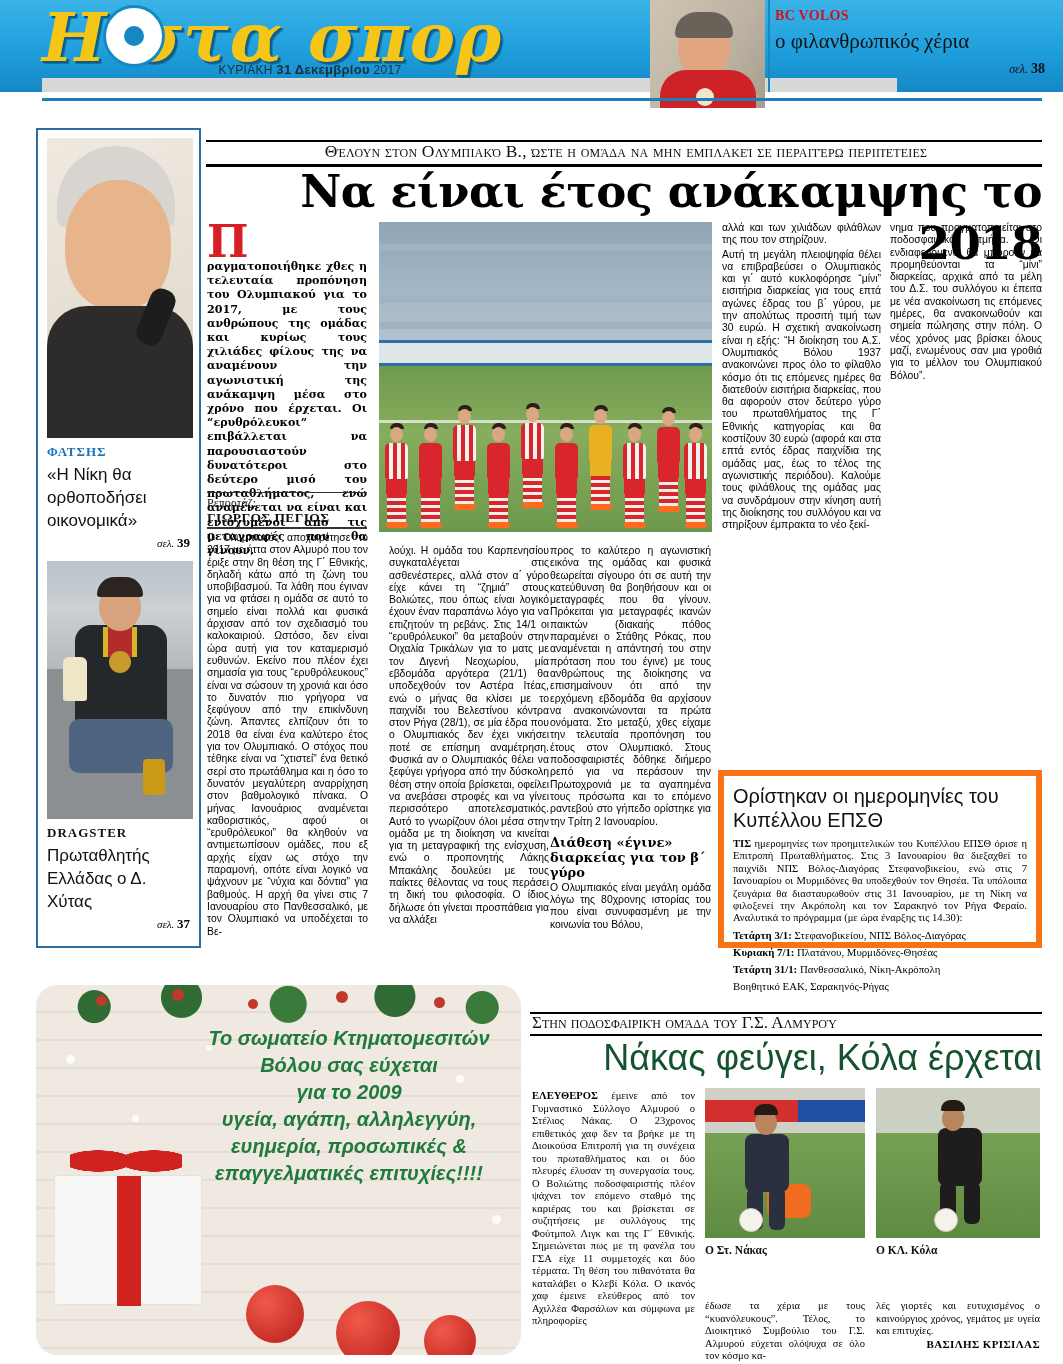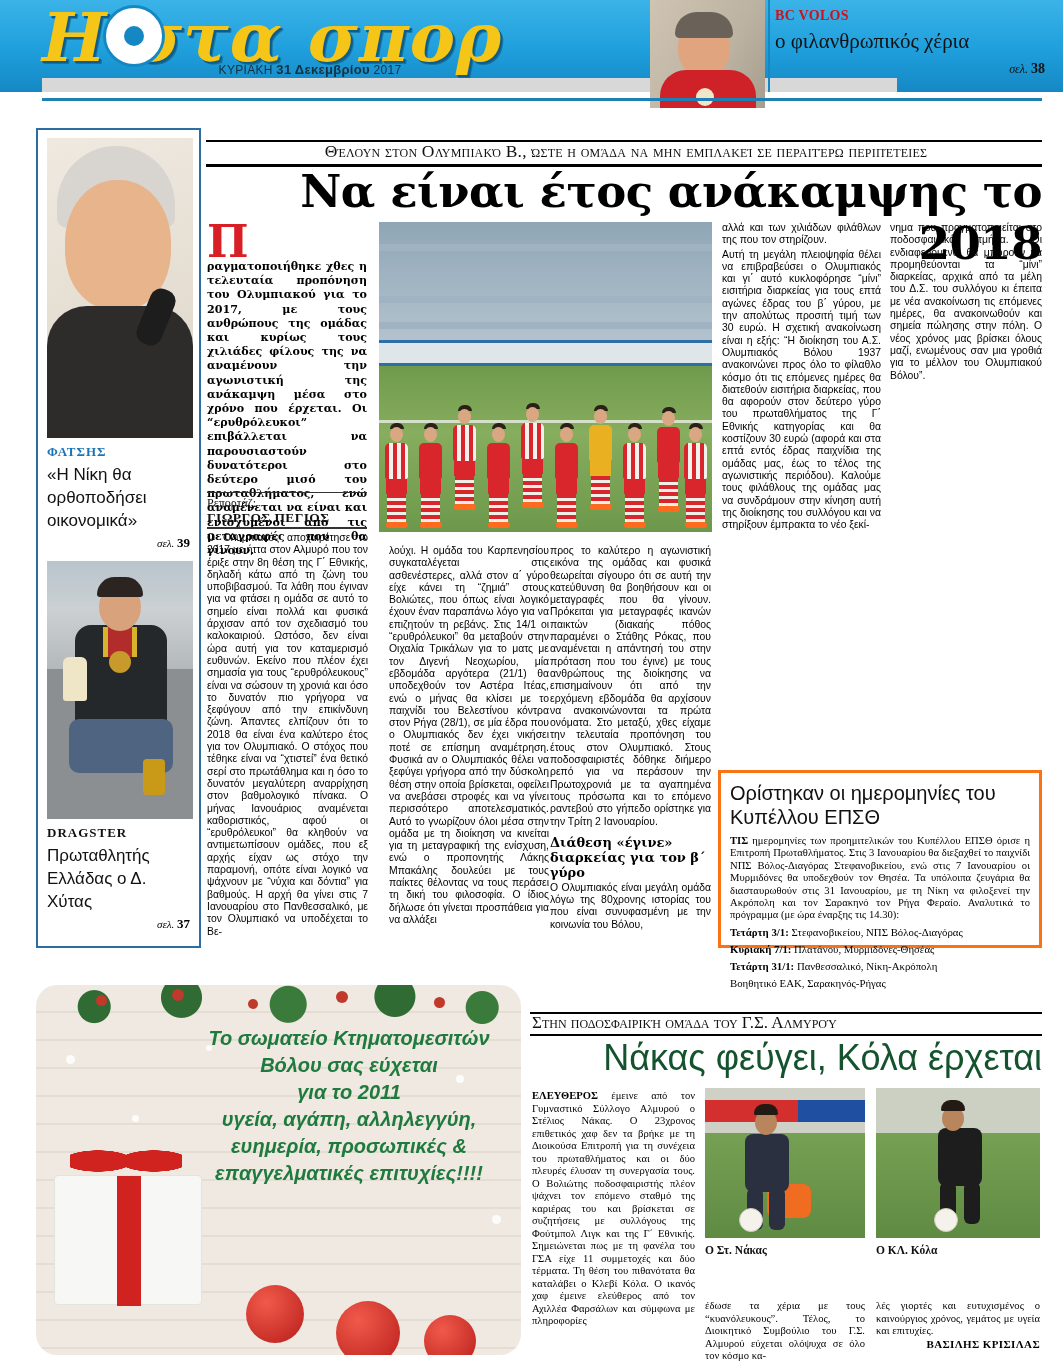--- a/index.html
+++ b/index.html
@@ -201,21 +201,21 @@
   .pl-body.gk{background:#e9b021;}
   .pl-shorts{width:21px;height:15px;background:#d9262c;margin:0 auto;}
   .pl-shorts.gk{background:#e9b021;}
   .pl-legs{width:19px;height:28px;margin:0 auto;
      background:repeating-linear-gradient(180deg,#d9262c 0 4px,#f2efe9 4px 7px);}
   .pl-boots{width:22px;height:6px;background:#ff6a1f;margin:0 auto;border-radius:3px;}
 
   
   .epso-box{
     position:absolute; left:718px; top:770px; width:324px; height:178px;
-    border:3px solid #f97316; padding:8px 9px 6px 9px; background:#fff;
+    border:6px solid #f97316; padding:8px 9px 6px 9px; background:#fff;
   }
   .epso-title{
     font-family:"Liberation Sans", sans-serif;
     font-size:20px; line-height:24px; color:#111;
   }
   .epso-body{
     font-family:"Liberation Serif", serif;
     font-size:10.6px; line-height:12.4px; text-align:justify; margin-top:6px; color:#000;
   }
   .epso-body b{font-weight:bold;}
@@ -550,21 +550,21 @@
   <div class="ad-snow" style="left:30px;top:70px;width:9px;height:9px"></div>
   <div class="ad-snow" style="left:96px;top:130px;width:7px;height:7px"></div>
   <div class="ad-snow" style="left:52px;top:200px;width:10px;height:10px"></div>
   <div class="ad-snow" style="left:420px;top:90px;width:8px;height:8px"></div>
   <div class="ad-snow" style="left:456px;top:230px;width:9px;height:9px"></div>
   <div class="ad-snow" style="left:230px;top:300px;width:8px;height:8px"></div>
   <div class="ad-snow" style="left:170px;top:60px;width:6px;height:6px"></div>
   <div class="ad-text">
     <div>Το σωματείο Κτηματομεσιτών</div>
     <div>Βόλου σας εύχεται</div>
-    <div>για το 2011</div>
+    <div>για το 2009</div>
     <div>υγεία, αγάπη, αλληλεγγύη,</div>
     <div>ευημερία, προσωπικές &amp;</div>
     <div>επαγγελματικές επιτυχίες!!!!</div>
   </div>
   <div class="ad-gift"></div>
   <div class="ad-bow"></div>
   <div class="ad-ball" style="left:210px;top:300px;width:58px;height:58px"></div>
   <div class="ad-ball" style="left:300px;top:316px;width:64px;height:64px"></div>
   <div class="ad-ball" style="left:388px;top:330px;width:52px;height:52px"></div>
 </div>

